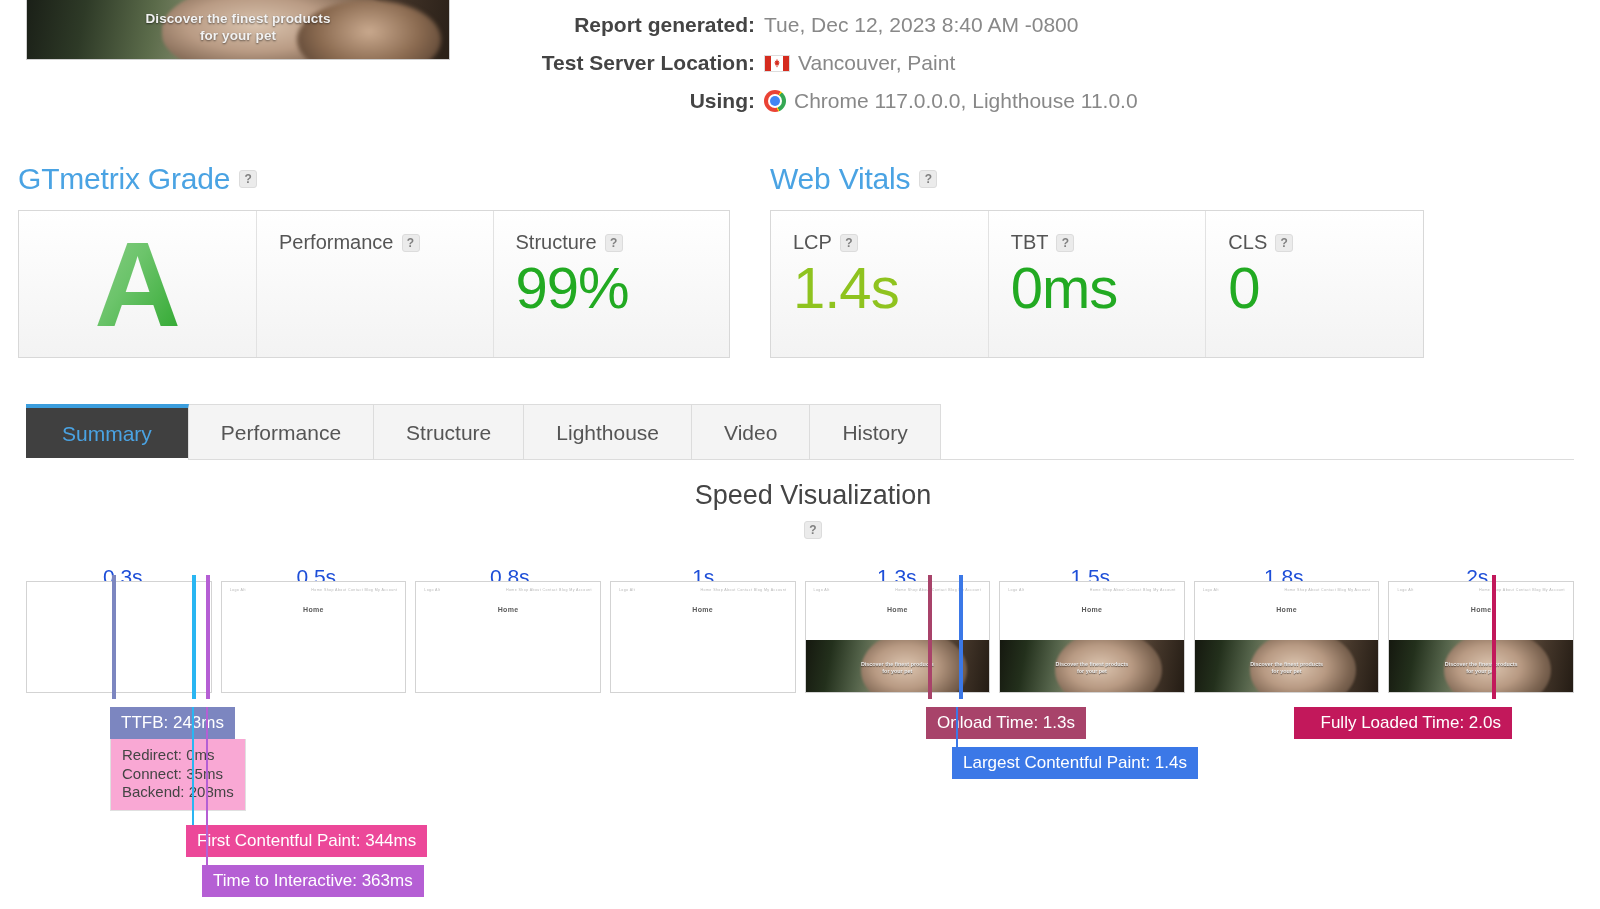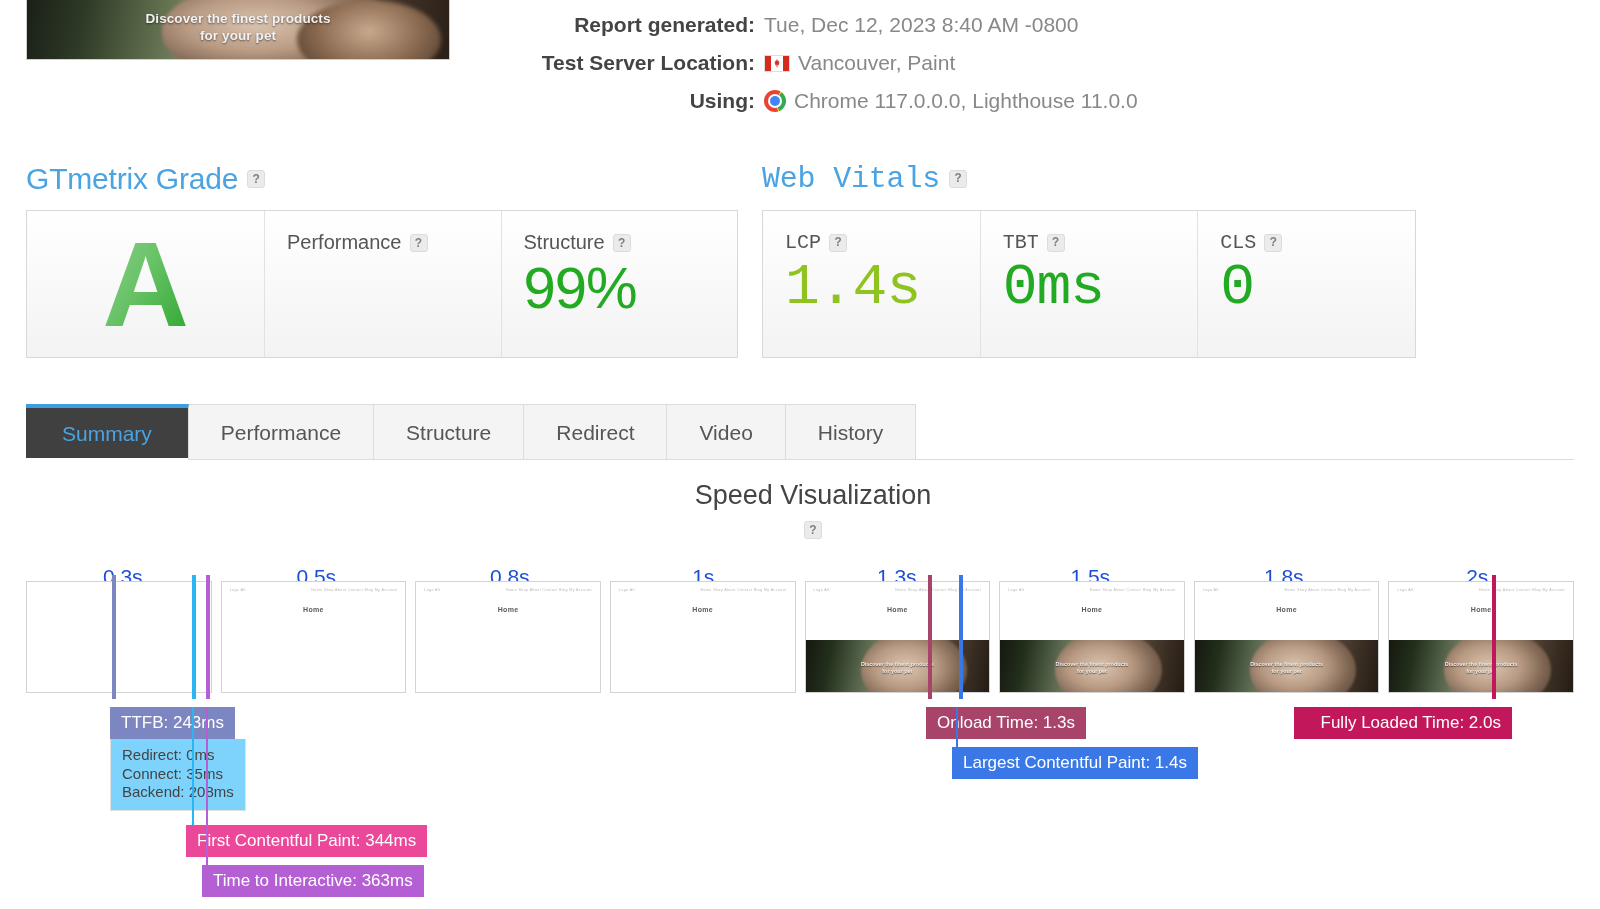--- a/index.html
+++ b/index.html
@@ -103,27 +103,27 @@
   .chrome-icon::before {
     content:""; position:absolute; left:50%; top:50%;
     transform: translate(-50%,-50%);
     width: 10px; height: 10px; border-radius:50%;
     background: #4285f4; box-shadow: 0 0 0 2px #fff;
   }
 
   
   .scores {
     display: flex;
-    padding: 0 26px;
+    padding: 0 18px;
     margin-top: 32px;
-    gap: 24px;
+    gap: 40px;
   }
   .score-block { }
   .score-block.grade { width: 712px; }
-  .score-block.vitals { width: 654px; font-family: Liberation Mono, monospace; }
+  .score-block.vitals { width: 654px; }
 
   .section-head {
     display: flex;
     align-items: center;
     gap: 9px;
     margin-bottom: 14px;
   }
   .section-title {
     font-size: 30px;
     color: #4aa3e3;
@@ -329,21 +329,21 @@
   }
   .ann-bar {
     color: #fff;
     font-size: 17px;
     padding: 5px 11px 6px 11px;
     white-space: nowrap;
     display: inline-block;
     line-height: 1.25;
   }
   .ann-detail {
-    background: #7dd3fc;
+    background: #f9a8d4;
     border: 1px solid #e0e0e0;
     border-top: none;
     padding: 7px 11px 9px 11px;
     font-size: 15px;
     color: #444;
     line-height: 1.22;
     white-space: nowrap;
   }
   .ann-stem {
     position: absolute;
@@ -442,21 +442,21 @@
         <div class="card-value">0</div>
       </div>
     </div>
   </div>
 </div>
 
 <div class="tabs-wrap">
   <div class="tab active">Summary</div>
   <div class="tab">Performance</div>
   <div class="tab">Structure</div>
-  <div class="tab">Redirect</div>
+  <div class="tab">Lighthouse</div>
   <div class="tab">Video</div>
   <div class="tab">History</div>
 </div>
 
 <div class="sv-head">
   <div class="sv-title">Speed Visualization</div>
   <div class="help">?</div>
 </div>
 
 <div class="filmstrip-area">

